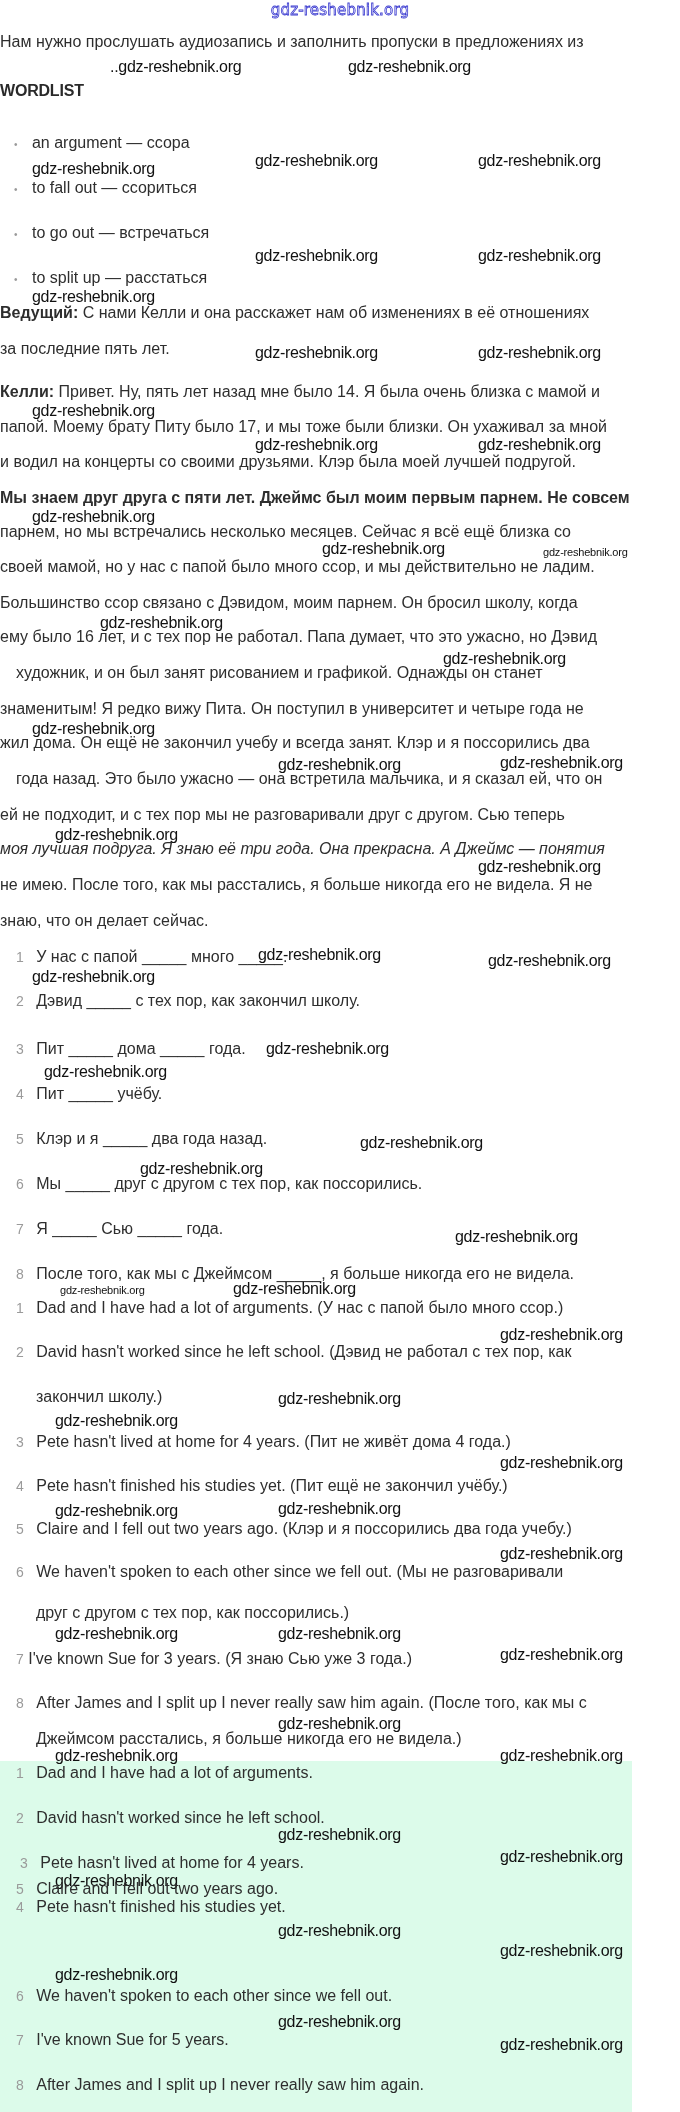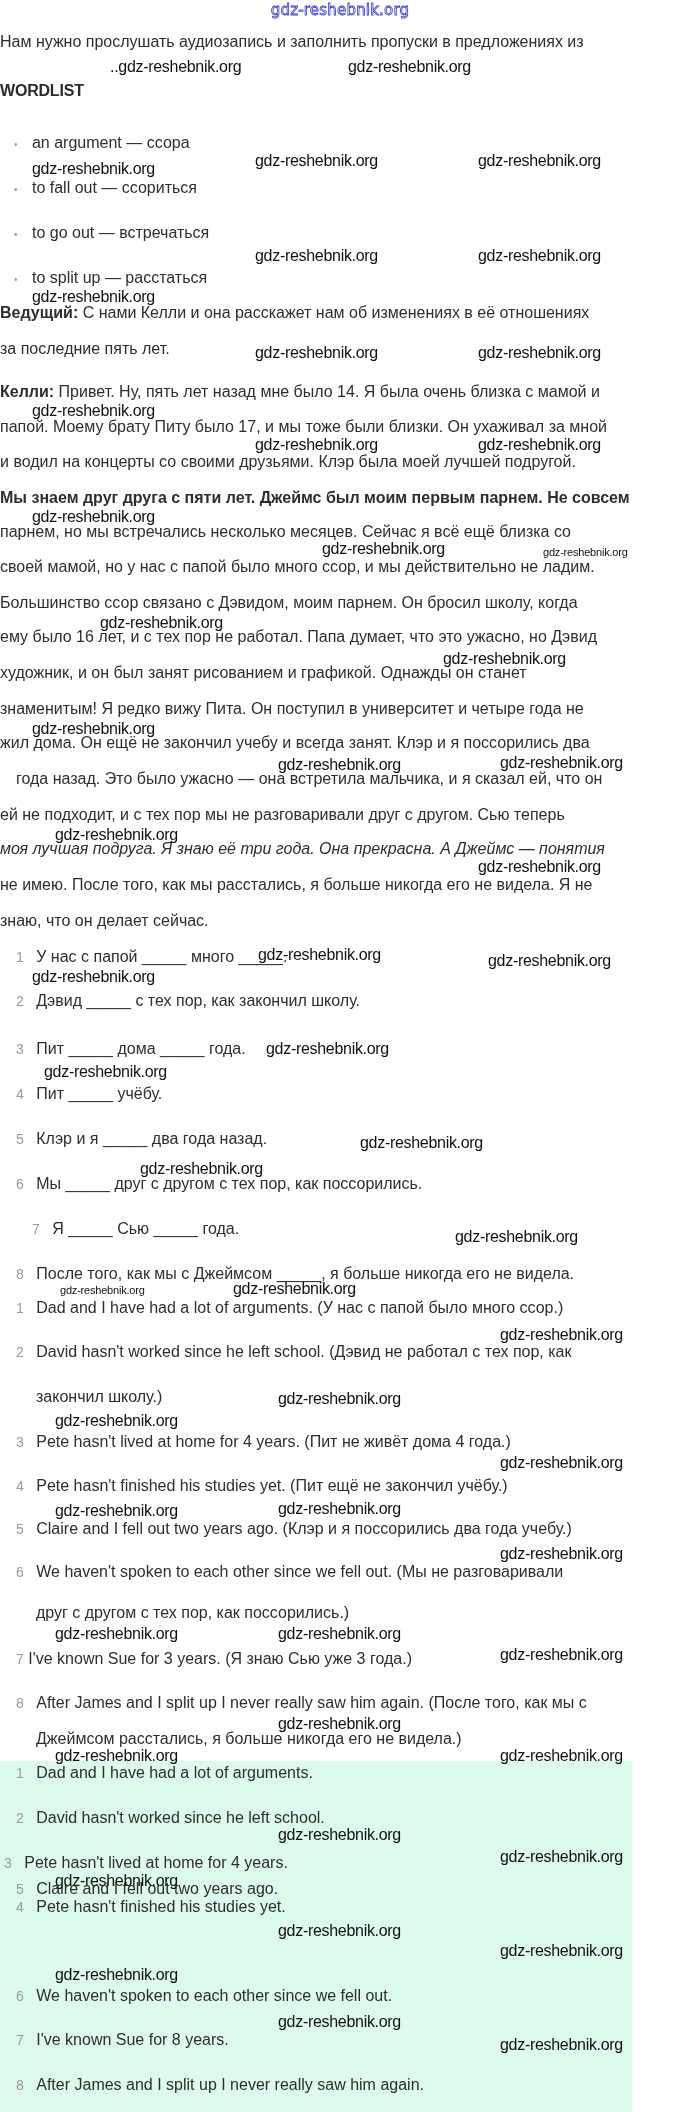--- a/index.html
+++ b/index.html
@@ -80,21 +80,21 @@
 <div class="abs txt" style="left:0; top:489px;font-weight:bold;">Мы знаем друг друга с пяти лет. Джеймс был моим первым парнем. Не совсем</div>
 <div class="abs wm" style="left:32px; top:508px;">gdz-reshebnik.org</div>
 <div class="abs txt" style="left:0; top:523px;">парнем, но мы встречались несколько месяцев. Сейчас я всё ещё близка со</div>
 <div class="abs wm" style="left:322px; top:540px;">gdz-reshebnik.org</div>
 <div class="abs wm small" style="left:543px; top:546px;">gdz-reshebnik.org</div>
 <div class="abs txt" style="left:0; top:558px;">своей мамой, но у нас с папой было много ссор, и мы действительно не ладим.</div>
 <div class="abs txt" style="left:0; top:594px;">Большинство ссор связано с Дэвидом, моим парнем. Он бросил школу, когда</div>
 <div class="abs wm" style="left:100px; top:614px;">gdz-reshebnik.org</div>
 <div class="abs txt" style="left:0; top:628px;">ему было 16 лет, и с тех пор не работал. Папа думает, что это ужасно, но Дэвид</div>
 <div class="abs wm" style="left:443px; top:650px;">gdz-reshebnik.org</div>
-<div class="abs txt" style="left:0; top:664px;">художник, и он был занят рисованием и графикой. Однажды он станет</div>
+<div class="abs txt" style="left:16px; top:664px;">художник, и он был занят рисованием и графикой. Однажды он станет</div>
 <div class="abs txt" style="left:0; top:700px;">знаменитым! Я редко вижу Пита. Он поступил в университет и четыре года не</div>
 <div class="abs wm" style="left:32px; top:720px;">gdz-reshebnik.org</div>
 <div class="abs txt" style="left:0; top:734px;">жил дома. Он ещё не закончил учебу и всегда занят. Клэр и я поссорились два</div>
 <div class="abs wm" style="left:278px; top:756px;">gdz-reshebnik.org</div>
 <div class="abs wm" style="left:500px; top:754px;">gdz-reshebnik.org</div>
 <div class="abs txt" style="left:16px; top:770px;">года назад. Это было ужасно — она встретила мальчика, и я сказал ей, что он</div>
 <div class="abs txt" style="left:0; top:806px;">ей не подходит, и с тех пор мы не разговаривали друг с другом. Сью теперь</div>
 <div class="abs wm" style="left:55px; top:826px;">gdz-reshebnik.org</div>
 <div class="abs txt" style="left:0; top:840px;font-style:italic;">моя лучшая подруга. Я знаю её три года. Она прекрасна. А Джеймс — понятия</div>
 <div class="abs wm" style="left:478px; top:858px;">gdz-reshebnik.org</div>
@@ -119,21 +119,21 @@
     <span style="margin-left:8px;">Пит _____ учёбу.</span>
   </div>
   <div class="abs txt" style="left:16px; top:1130px;">
     <span class="num">5</span>
     <span style="margin-left:8px;">Клэр и я _____ два года назад.</span>
   </div>
   <div class="abs txt" style="left:16px; top:1175px;">
     <span class="num">6</span>
     <span style="margin-left:8px;">Мы _____ друг с другом с тех пор, как поссорились.</span>
   </div>
-  <div class="abs txt" style="left:32px; top:1220px;">
+  <div class="abs txt" style="left:16px; top:1220px;">
     <span class="num">7</span>
     <span style="margin-left:8px;">Я _____ Сью _____ года.</span>
   </div>
   <div class="abs txt" style="left:16px; top:1265px;">
     <span class="num">8</span>
     <span style="margin-left:8px;">После того, как мы с Джеймсом _____, я больше никогда его не видела.</span>
   </div>
 </div>
 <div class="abs wm" style="left:258px; top:946px;">gdz-reshebnik.org</div>
 <div class="abs wm" style="left:488px; top:952px;">gdz-reshebnik.org</div>
@@ -202,21 +202,21 @@
   <div class="abs txt" style="left:16px; top:1764px;">
     <span class="num">1</span>
     <span style="margin-left:8px;">Dad and I have had a lot of arguments.</span>
   </div>
   <div class="abs txt" style="left:16px; top:1809px;">
     <span class="num">2</span>
     <span style="margin-left:8px;">David hasn't worked since he left school.</span>
   </div>
   <div class="abs wm" style="left:278px; top:1826px;">gdz-reshebnik.org</div>
   <div class="abs wm" style="left:500px; top:1848px;">gdz-reshebnik.org</div>
-  <div class="abs txt" style="left:4px; top:1854px;">
+  <div class="abs txt" style="left:20px; top:1854px;">
     <span class="num">3</span>
     <span style="margin-left:8px;">Pete hasn't lived at home for 4 years.</span>
   </div>
   <div class="abs wm" style="left:55px; top:1872px;">gdz-reshebnik.org</div>
   <div class="abs txt" style="left:16px; top:1898px;">
     <span class="num">4</span>
     <span style="margin-left:8px;">Pete hasn't finished his studies yet.</span>
   </div>
   <div class="abs wm" style="left:278px; top:1922px;">gdz-reshebnik.org</div>
   <div class="abs wm" style="left:500px; top:1942px;">gdz-reshebnik.org</div>
@@ -225,20 +225,20 @@
     <span style="margin-left:8px;">Claire and I fell out two years ago.</span>
   </div>
   <div class="abs wm" style="left:55px; top:1966px;">gdz-reshebnik.org</div>
   <div class="abs txt" style="left:16px; top:1987px;">
     <span class="num">6</span>
     <span style="margin-left:8px;">We haven't spoken to each other since we fell out.</span>
   </div>
   <div class="abs wm" style="left:278px; top:2013px;">gdz-reshebnik.org</div>
   <div class="abs txt" style="left:16px; top:2031px;">
     <span class="num">7</span>
-    <span style="margin-left:8px;">I've known Sue for 8 years.</span>
+    <span style="margin-left:8px;">I've known Sue for 5 years.</span>
   </div>
   <div class="abs wm" style="left:500px; top:2036px;">gdz-reshebnik.org</div>
   <div class="abs txt" style="left:16px; top:2076px;">
     <span class="num">8</span>
     <span style="margin-left:8px;">After James and I split up I never really saw him again.</span>
   </div>
 </div>
 
 </body></html>

